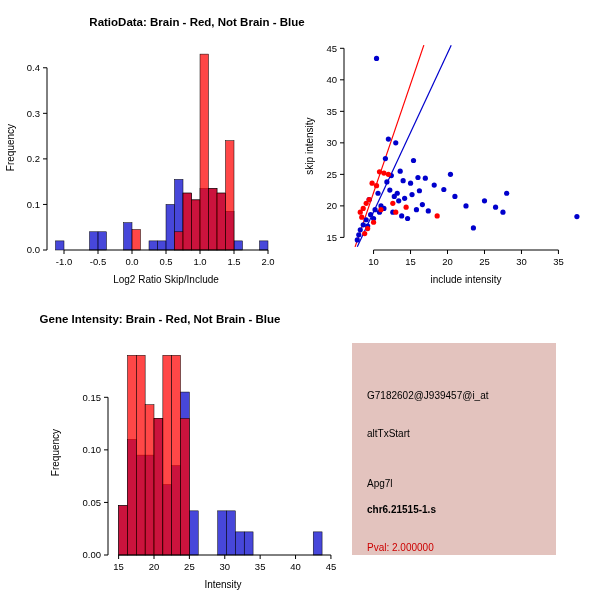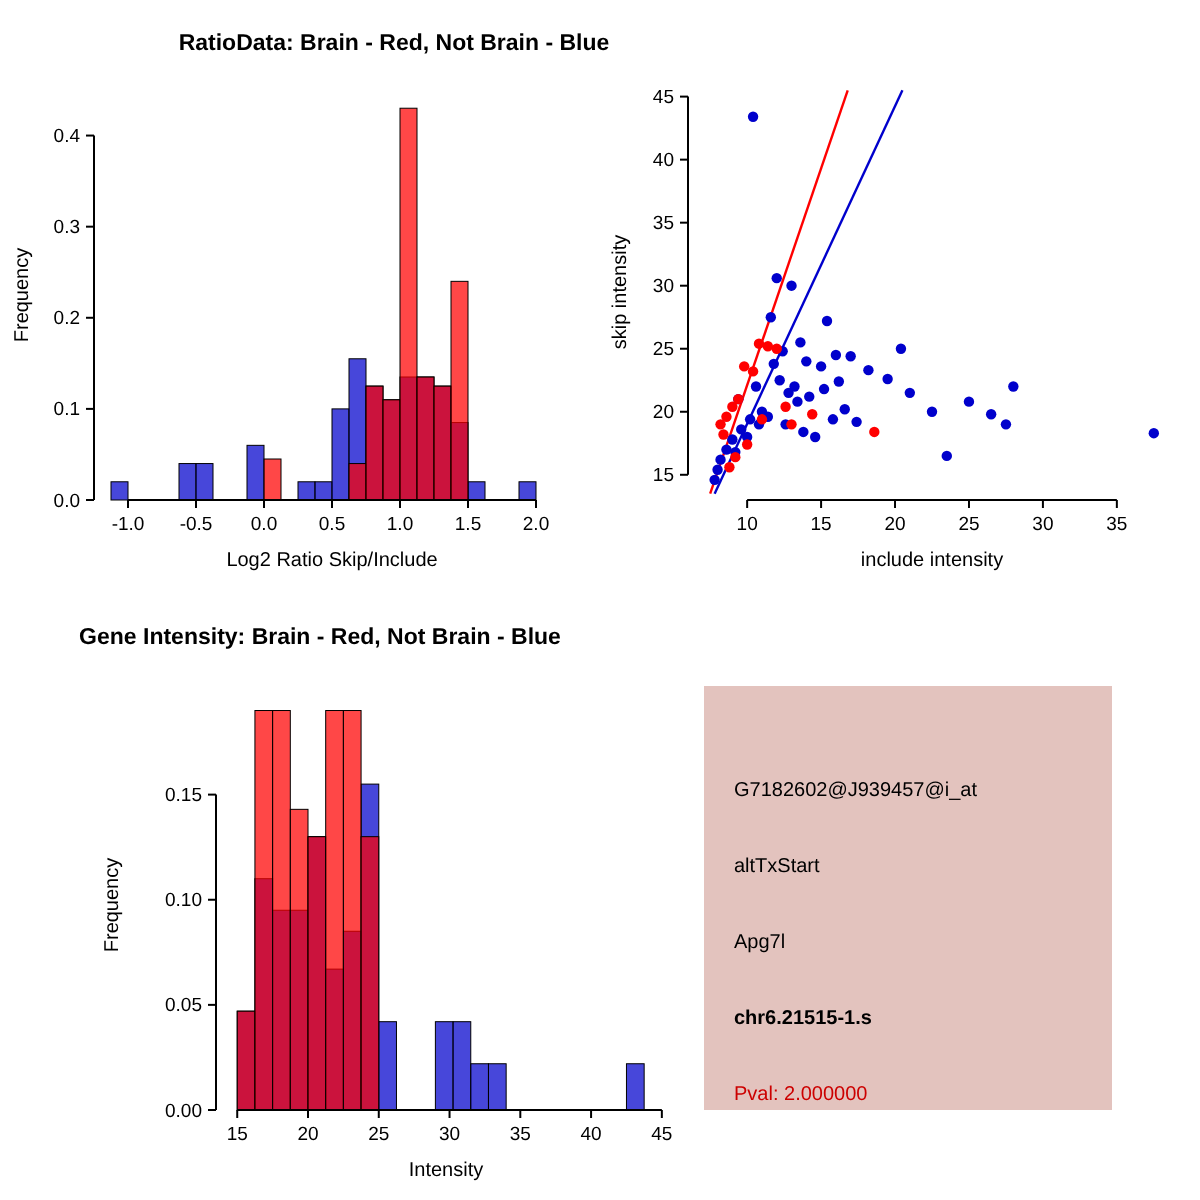--- a/index.html
+++ b/index.html
@@ -246,16 +246,16 @@
       <line x1="73" y1="97.30769230769232" x2="69" y2="97.30769230769232" stroke="#000" stroke-width="1"></line>
       <text x="66" y="100.60769230769232" font-size="9.5" font-family="&quot;Liberation Sans&quot;, sans-serif" text-anchor="end" fill="#000">0.15</text>
       <text x="188" y="288" font-size="10" font-family="&quot;Liberation Sans&quot;, sans-serif" text-anchor="middle" fill="#000">Intensity</text>
       <text x="24" y="152.5" font-size="10" font-family="&quot;Liberation Sans&quot;, sans-serif" text-anchor="middle" fill="#000" transform="rotate(-90 24 152.5)">Frequency</text>
     </svg>
 </div>
 
 <div class="infobox" style="left: 352px; top: 343px; width: 202px; height: 210px; background: rgb(227, 195, 190);" id="infobox">
     <div class="infoline" style="left: 14px; top: 46px;">G7182602@J939457@i_at</div>
     <div class="infoline" style="left: 14px; top: 84px;">altTxStart</div>
-    <div class="infoline" style="left: 14px; top: 122px; text-align: center;">Apg7l</div>
+    <div class="infoline" style="left: 14px; top: 134px; text-align: center;">Apg7l</div>
     <div class="infoline" style="left: 14px; top: 160px; font-weight: bold;">chr6.21515-1.s</div>
     <div class="infoline pval" style="left: 14px; top: 198px;">Pval: 2.000000</div>
   </div>
 
 </body></html>

